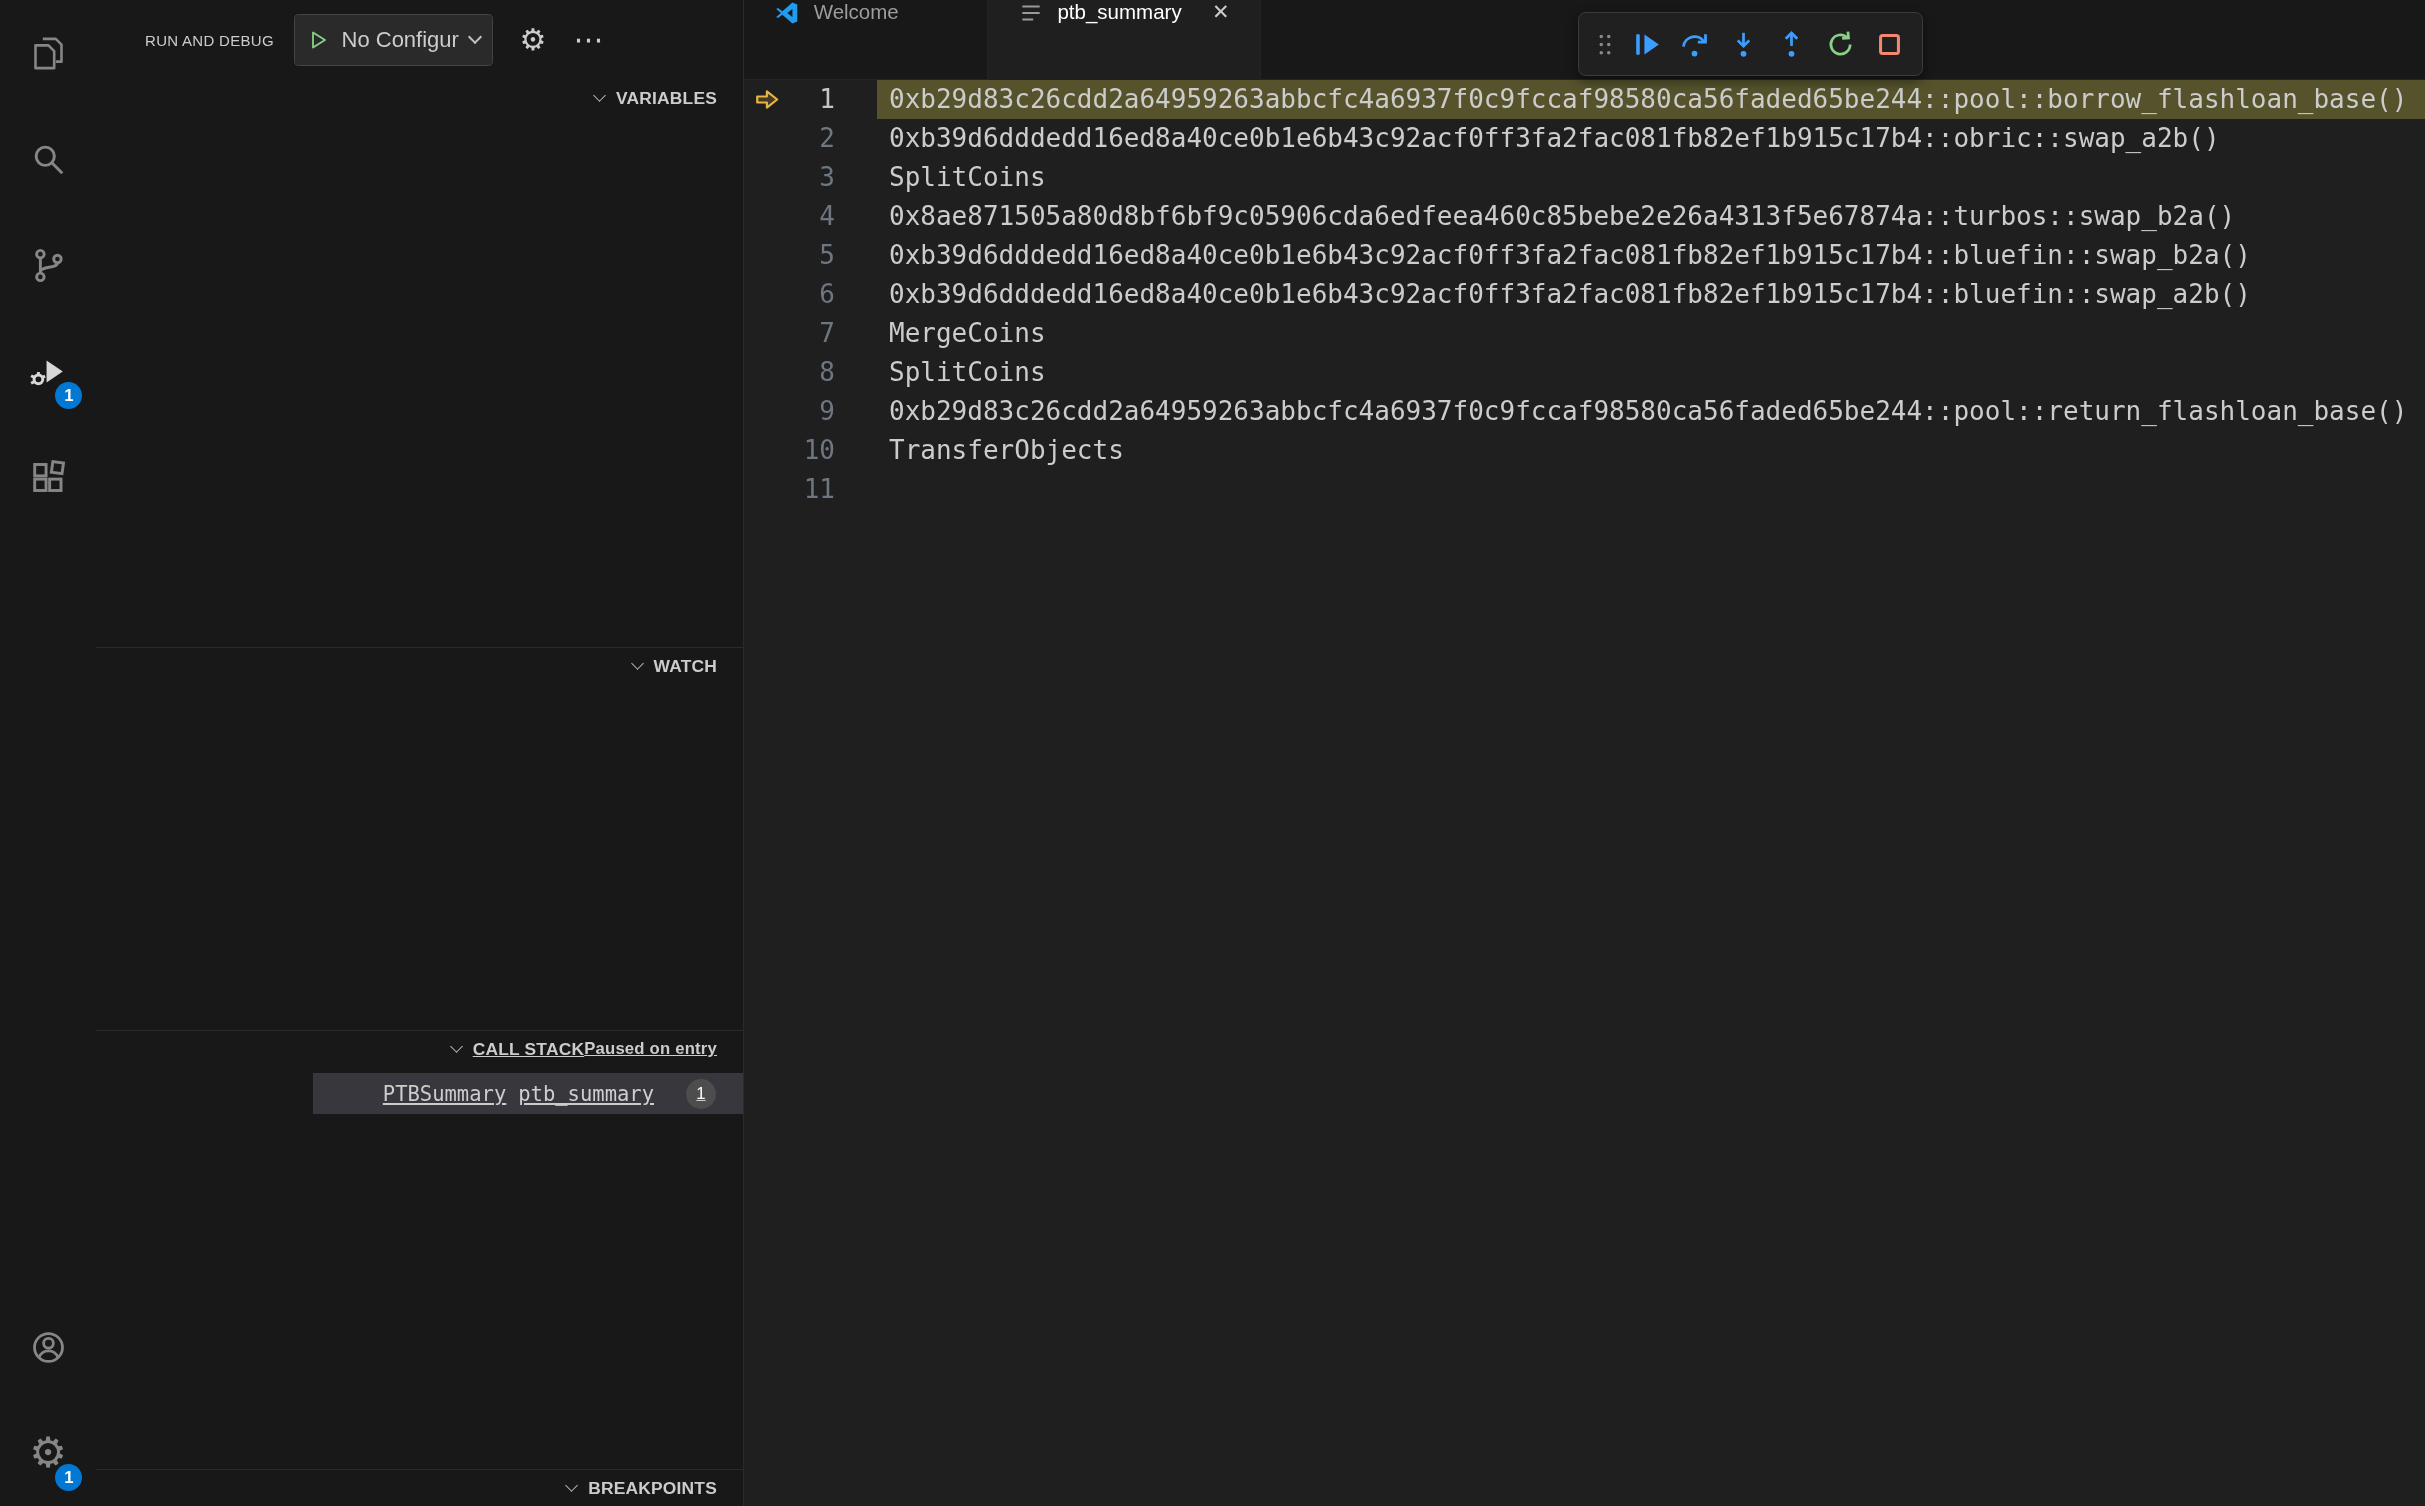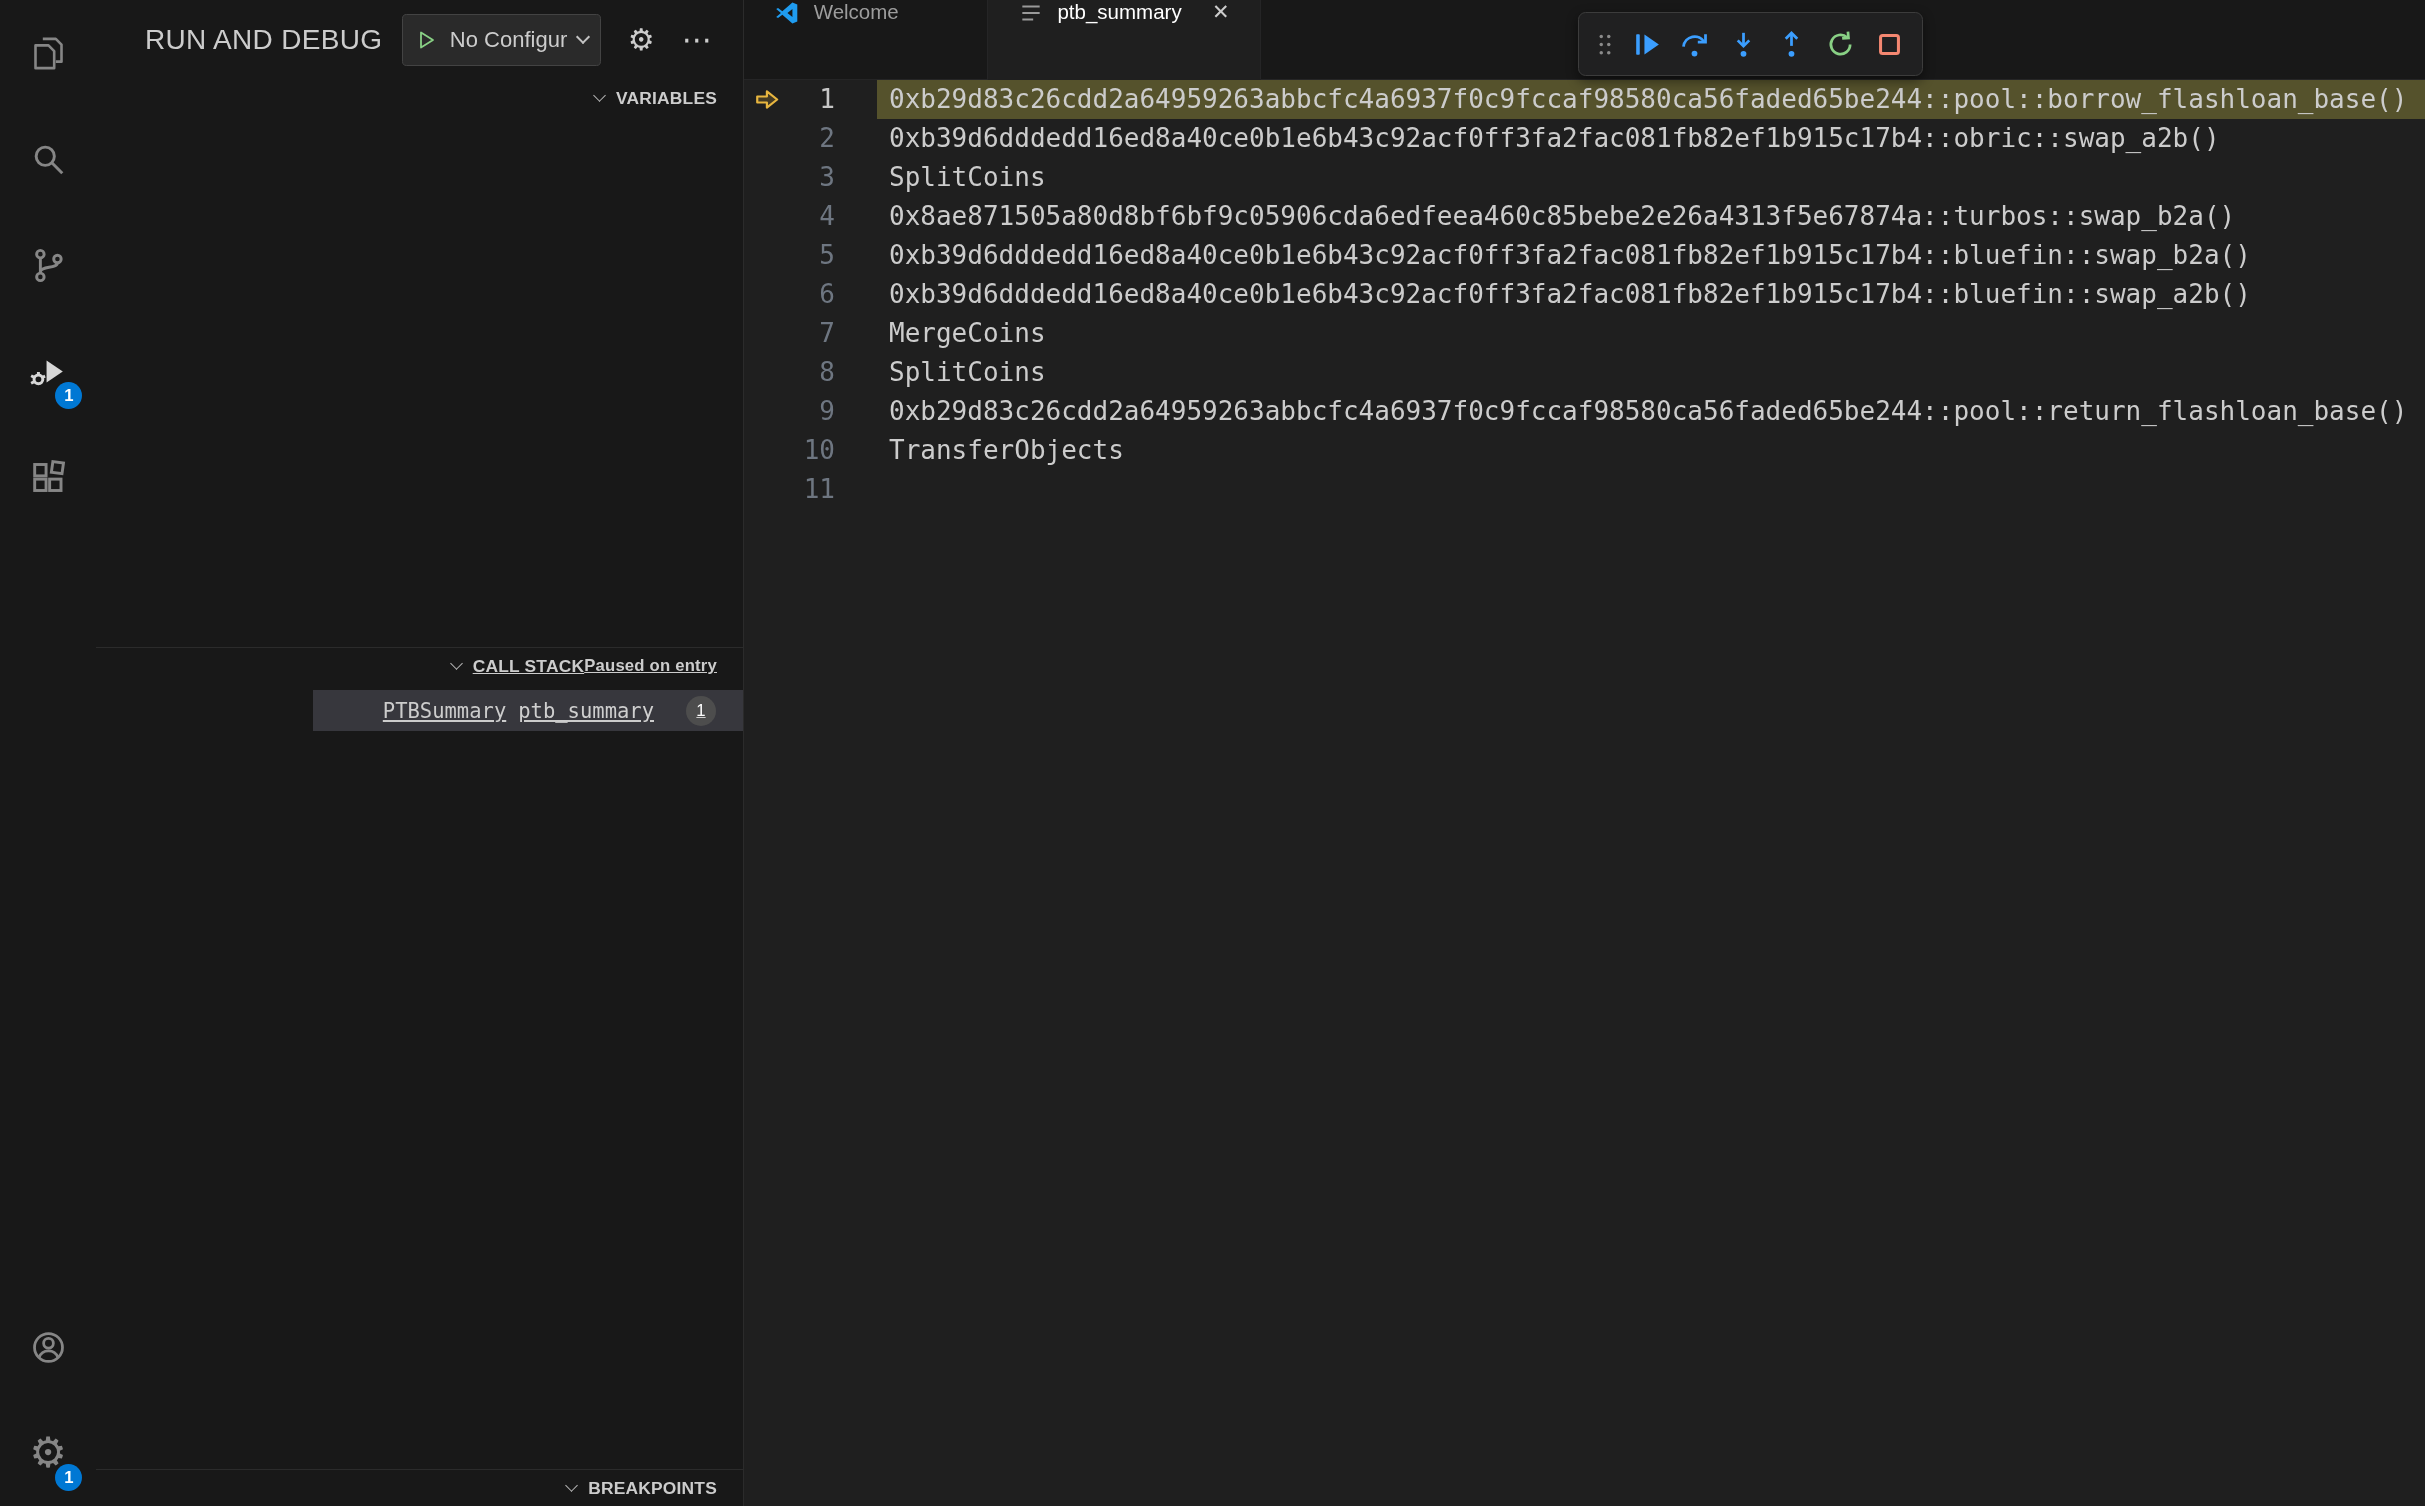--- a/index.html
+++ b/index.html
@@ -11,21 +11,21 @@
   .ab-group{display:flex;flex-direction:column;align-items:center;}
   .ab-item{width:96px;height:106px;display:flex;align-items:center;justify-content:center;position:relative;color:#868686;cursor:pointer;}
   .ab-item.active{color:#d7d7d7;}
   .ab-item svg{width:39px;height:39px;display:block;}
   .ab-glyph{font-size:42px;line-height:1;}
   .badge{position:absolute;right:13.7px;bottom:15px;min-width:27px;height:27px;padding:0 4.6px;border-radius:15px;background:#0078d4;color:#ffffff;font-size:16.7px;font-weight:600;display:flex;align-items:center;justify-content:center;font-family:"Liberation Sans",sans-serif;}
 
   
   .sidebar{width:648px;background:#181818;flex-shrink:0;display:flex;flex-direction:column;border-right:0.8px solid #2b2b2b;}
   .sidebar-header{height:80px;display:flex;align-items:center;padding:0 27px 0 49px;flex-shrink:0;}
-  .sb-title{font-size:28px;color:#cccccc;white-space:nowrap;letter-spacing:0.3px;}
+  .sb-title{font-size:15px;color:#cccccc;white-space:nowrap;letter-spacing:0.3px;}
   .config-box{margin-left:20px;height:52px;display:flex;align-items:center;gap:10.6px;padding:0 12px;background:#2a2a2a;border:0.8px solid #434343;border-radius:4.6px;color:#cccccc;font-size:22px;white-space:nowrap;cursor:pointer;}
   .config-box svg{width:24px;height:24px;}
   .chev{width:10px;height:10px;border-left:2.3px solid #c3c3c3;border-bottom:2.3px solid #c3c3c3;transform:rotate(-45deg);margin-top:-6px;}
   .hdr-act{margin-left:27px;font-size:30px;color:#cccccc;line-height:1;cursor:pointer;}
 
   .section{display:flex;flex-direction:column;border-top:0.8px solid #2b2b2b;flex-shrink:0;align-items:flex-end;}
   .section.first{border-top:none;}
   .section-header{height:36px;display:flex;align-items:center;padding:0 26px 0 18px;color:#cccccc;font-size:17.4px;font-weight:700;letter-spacing:0.2px;cursor:pointer;}
   .sec-chev{width:9px;height:9px;border-left:1.9px solid #b8b8b8;border-bottom:1.9px solid #b8b8b8;transform:rotate(-45deg);margin-right:12px;margin-top:-4.6px;flex-shrink:0;}
   .sec-body-vars{height:531px;}
@@ -133,20 +133,27 @@
     </div>
 
     <div class="section first">
       <div class="section-header">
         <span class="sec-chev"></span>
         <span>VARIABLES</span>
       </div>
       <div class="sec-body-vars"></div>
     </div>
 
+    <div class="section">
+      <div class="section-header">
+        <span class="sec-chev"></span>
+        <span>WATCH</span>
+      </div>
+      <div class="sec-body-watch"></div>
+    </div>
 
     <div class="section grow">
       <div class="section-header">
         <span class="sec-chev"></span>
         <span>CALL STACK</span>
         <span class="cs-status">Paused on entry</span>
       </div>
       <div class="cs-row">
         <span>PTBSummary</span>
         <span class="cs-loc">ptb_summary</span>

